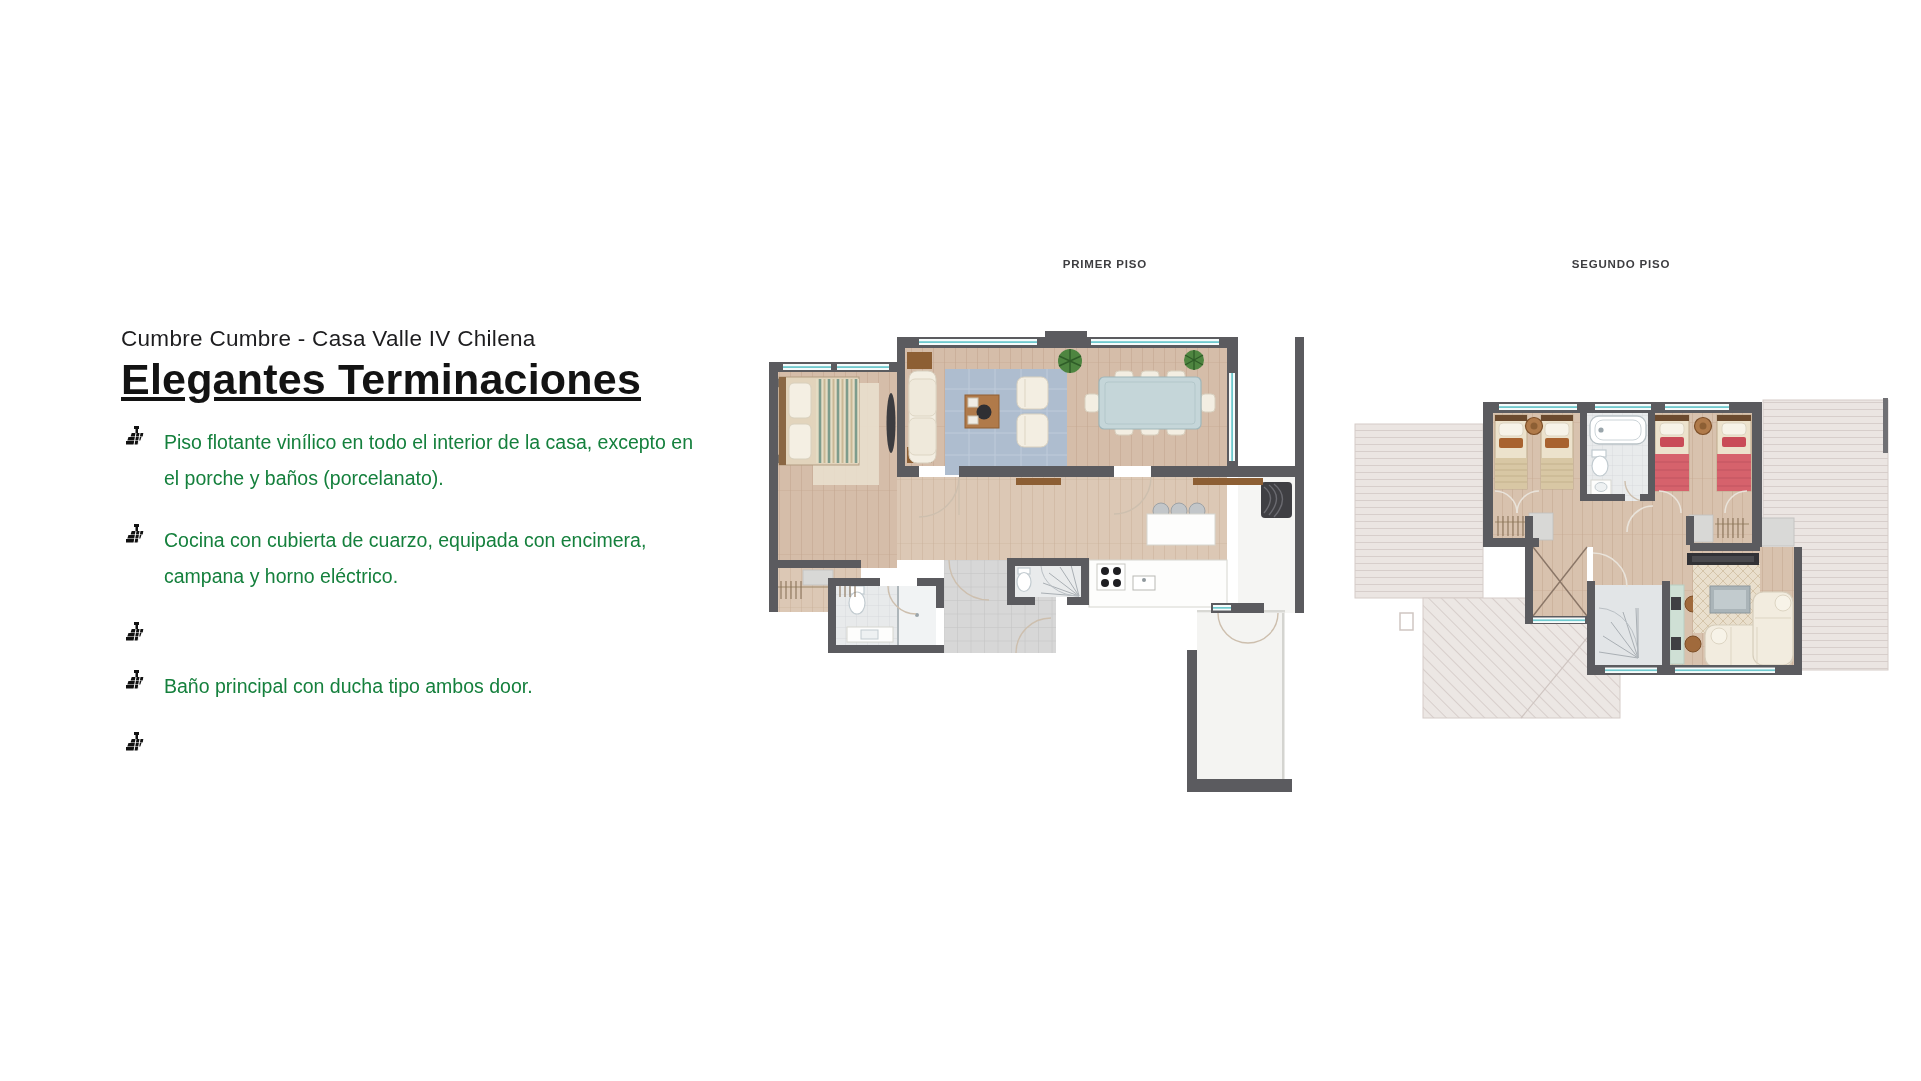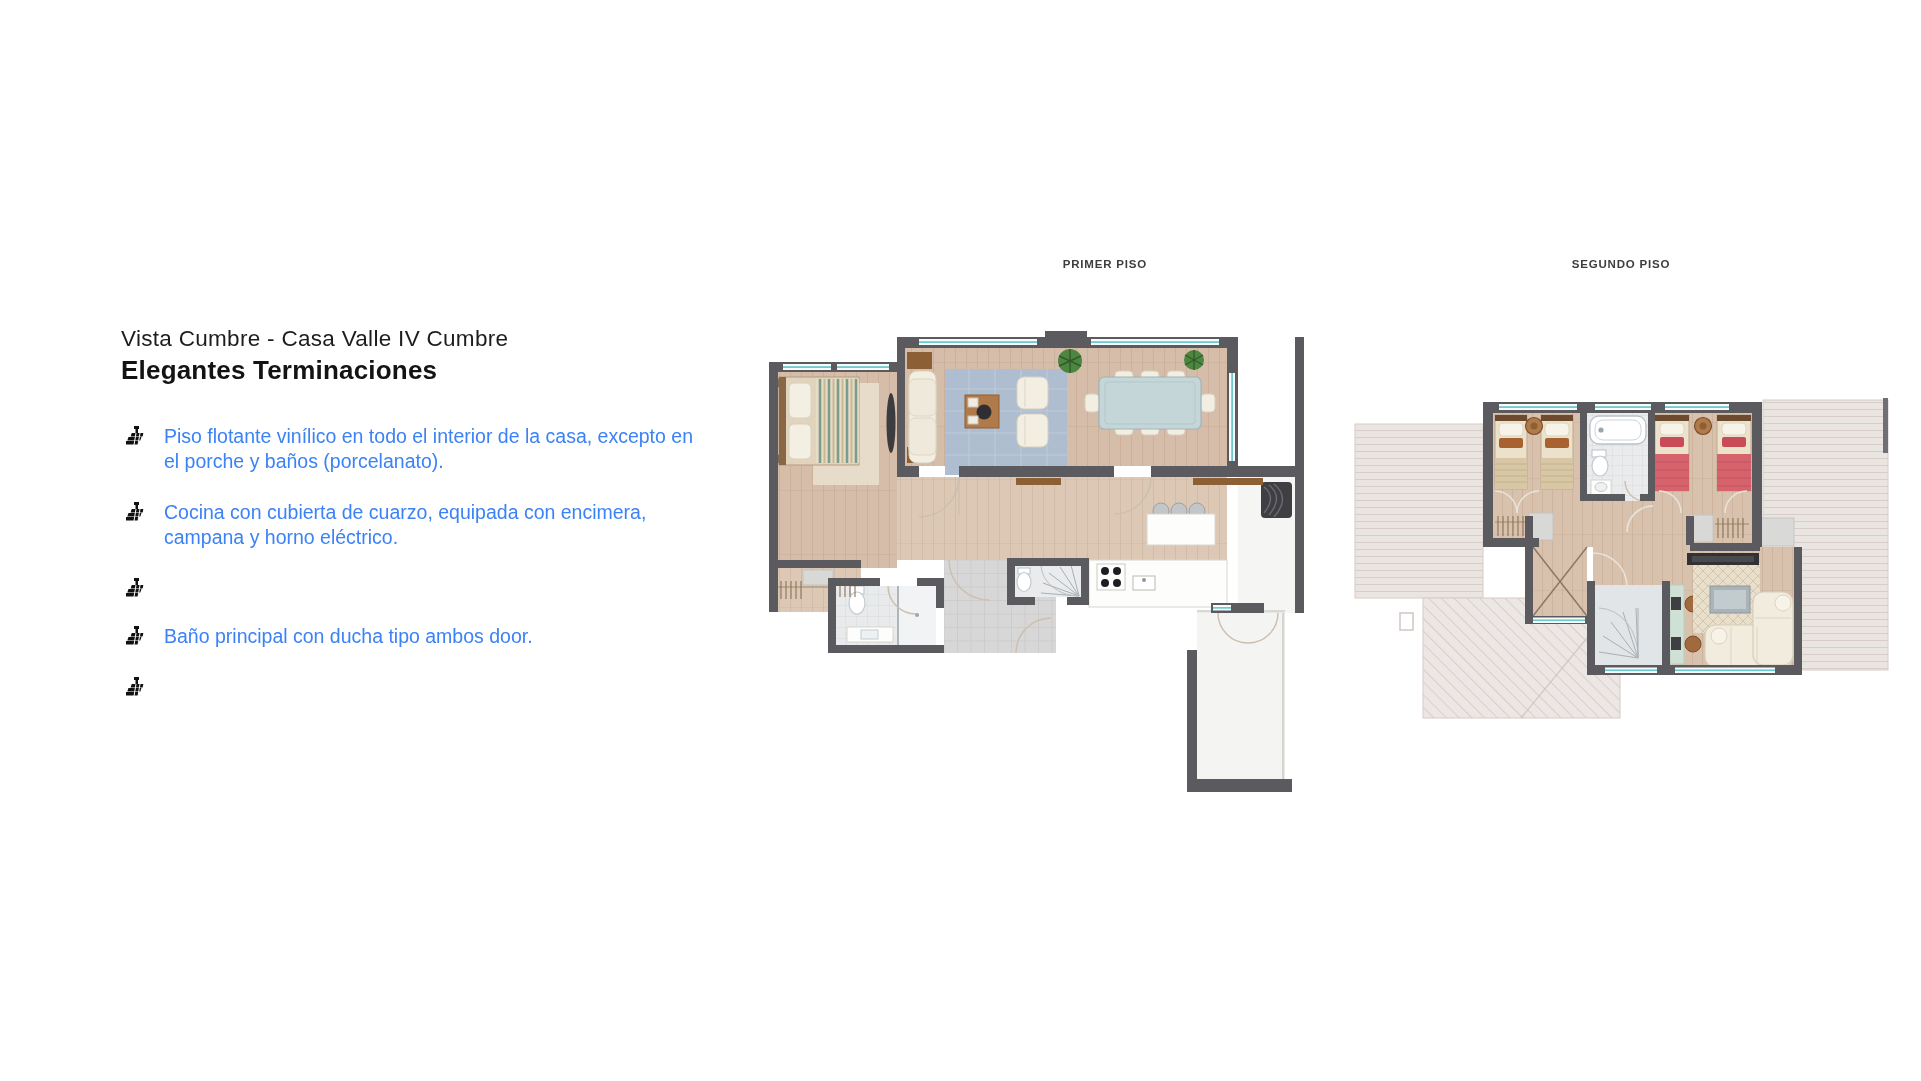--- a/index.html
+++ b/index.html
@@ -9,25 +9,25 @@
     --rug-blue:#aebdcf; --bed-red:#d6626c; --plant:#4e8540;
     --text-dark:#1d1d1f; --label-gray:#3d3d40;
   }
   *{margin:0;padding:0;box-sizing:border-box;}
   html,body{width:1921px;height:1081px;background:#ffffff;overflow:hidden;
     font-family:"Liberation Sans", sans-serif;}
   .stage{position:relative;width:1921px;height:1081px;background:#fff;}
 
   .intro{position:absolute;left:121px;top:326px;width:600px;}
   .subtitle{font-size:22.5px;font-weight:400;color:var(--text-dark);letter-spacing:.3px;}
-  .title{font-size:26px;font-weight:800;color:#131313;letter-spacing:.2px;margin-top:3px;}
+  .title{font-size:43px;font-weight:800;color:#131313;letter-spacing:.2px;margin-top:3px;text-decoration:underline;}
 
   .features{position:absolute;left:126px;top:424px;width:575px;list-style:none;}
   .feature{display:flex;gap:17px;margin-bottom:26px;align-items:flex-start;}
-  .feature .txt{font-size:19.5px;line-height:25px;color:#3b82f6;max-width:540px;}
+  .feature .txt{font-size:19.5px;line-height:36px;color:#15803d;max-width:540px;}
   .bullet-icon{flex:0 0 auto;width:21px;height:20px;margin-top:2px;}
 
   .plan-label{position:absolute;top:258px;width:220px;text-align:center;
     font-size:11.5px;font-weight:700;letter-spacing:.8px;color:var(--label-gray);}
   #label-first{left:927px;text-align:right;}
   #label-second{left:1511px;}
 
   .plan{position:absolute;}
   #plan-first{left:769px;top:331px;width:535px;height:465px;}
   #plan-second{left:1353px;top:396px;width:540px;height:330px;}
@@ -41,21 +41,21 @@
   svg .white-f{fill:#fdfdfc;stroke:#d6d6d0;stroke-width:1;}
   svg .gray-sh{fill:#d8d8d6;stroke:#c1c1bf;stroke-width:.8;}
   svg .fixture{fill:#ffffff;stroke:#c2cbd0;stroke-width:1.2;}
 </style>
 </head>
 <body>
 
 <div class="stage">
 
   <div class="intro">
-    <div class="subtitle">Vista Cumbre - Casa Valle IV Cumbre</div>
+    <div class="subtitle">Cumbre Cumbre - Casa Valle IV Chilena</div>
     <div class="title">Elegantes Terminaciones</div>
   </div>
 
   <ul class="features">
     <li class="feature">
       <svg class="bullet-icon" viewBox="0 0 21 20">
         <g fill="#111">
           <rect x="8" y="0" width="5" height="3"></rect>
             <rect x="9.5" y="3" width="2.5" height="4"></rect>
           <g transform="skewX(-18)">

